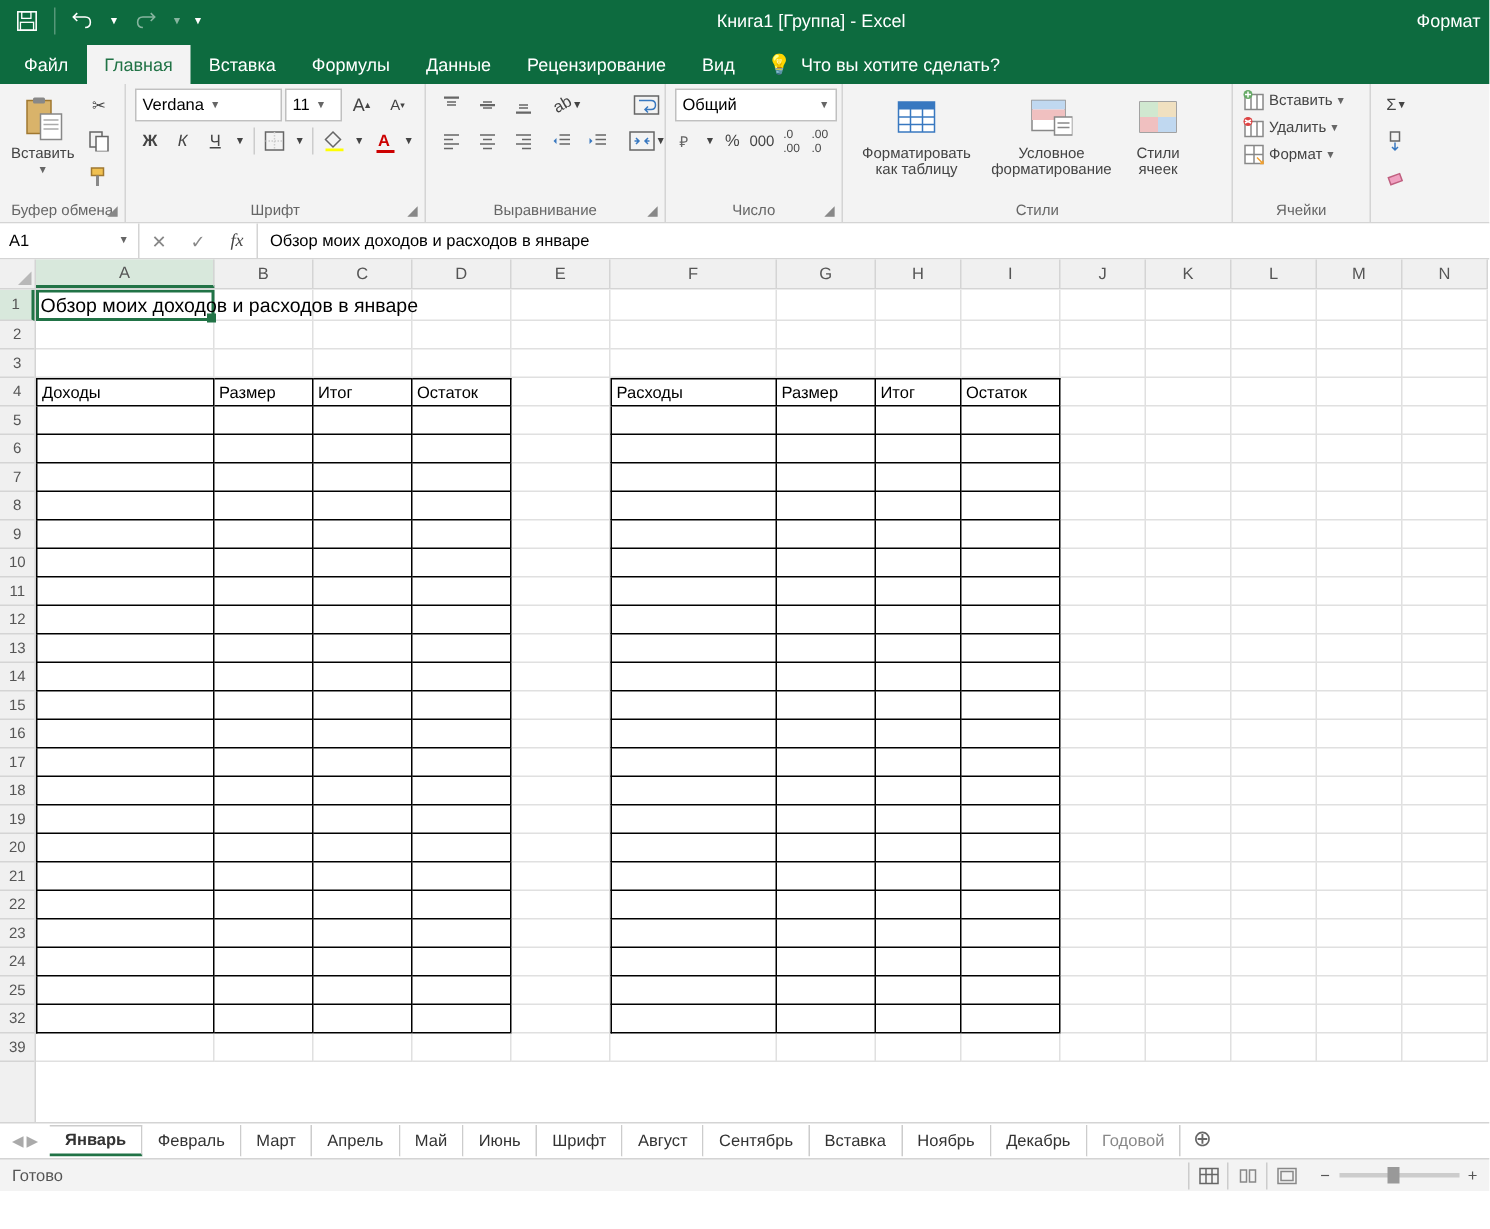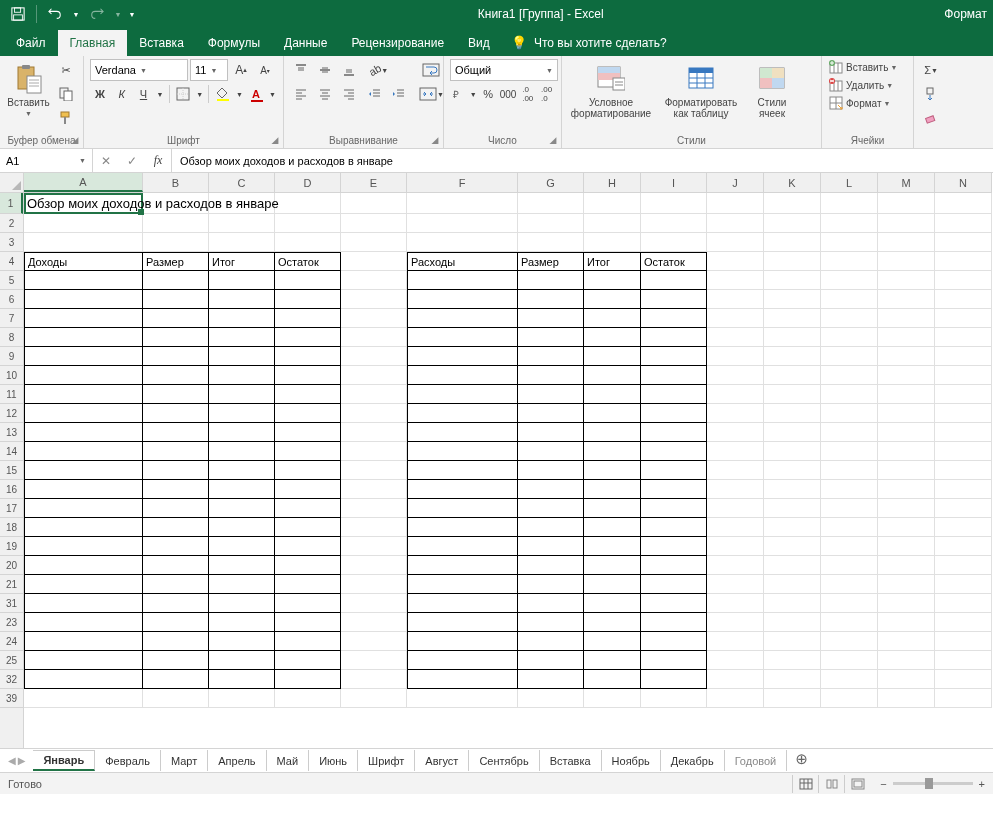--- a/index.html
+++ b/index.html
@@ -350,42 +350,42 @@
     </div>
     <div class="rgroup-label">Число</div>
     <div class="dialog-launcher">◢</div>
   </div>
 
   <div class="rgroup" style="width:260px">
     <div class="rgroup-body">
       <div class="bigbtn" style="width:86px">
         <div class="ico">
             <svg width="28" height="26">
+              <rect x="2" y="2" width="24" height="20" fill="#fff" stroke="#3878c0"></rect>
+              <rect x="2" y="2" width="24" height="5" fill="#3878c0"></rect>
+              <line x1="10" y1="2" x2="10" y2="22" stroke="#3878c0"></line>
+              <line x1="18" y1="2" x2="18" y2="22" stroke="#3878c0"></line>
+              <line x1="2" y1="12" x2="26" y2="12" stroke="#3878c0"></line>
+              <line x1="2" y1="17" x2="26" y2="17" stroke="#3878c0"></line>
+            </svg>
+          </div>
+        <div class="lbl">Форматировать как таблицу</div>
+      </div>
+      <div class="bigbtn" style="width:86px">
+        <div class="ico">
+            <svg width="28" height="26">
               <rect x="1" y="1" width="22" height="20" fill="#fff" stroke="#888"></rect>
               <rect x="1" y="1" width="22" height="6" fill="#c0d8f0"></rect>
               <rect x="1" y="7" width="22" height="7" fill="#f0c0c0"></rect>
               <rect x="16" y="12" width="12" height="12" fill="#fff" stroke="#888"></rect>
               <line x1="18" y1="16" x2="26" y2="16" stroke="#888"></line>
               <line x1="18" y1="19" x2="26" y2="19" stroke="#888"></line>
             </svg>
           </div>
         <div class="lbl">Условное форматирование</div>
-      </div>
-      <div class="bigbtn" style="width:86px">
-        <div class="ico">
-            <svg width="28" height="26">
-              <rect x="2" y="2" width="24" height="20" fill="#fff" stroke="#3878c0"></rect>
-              <rect x="2" y="2" width="24" height="5" fill="#3878c0"></rect>
-              <line x1="10" y1="2" x2="10" y2="22" stroke="#3878c0"></line>
-              <line x1="18" y1="2" x2="18" y2="22" stroke="#3878c0"></line>
-              <line x1="2" y1="12" x2="26" y2="12" stroke="#3878c0"></line>
-              <line x1="2" y1="17" x2="26" y2="17" stroke="#3878c0"></line>
-            </svg>
-          </div>
-        <div class="lbl">Форматировать как таблицу</div>
       </div>
       <div class="bigbtn" style="width:48px">
         <div class="ico">
             <svg width="28" height="26">
               <rect x="2" y="2" width="24" height="20" fill="#fff" stroke="#888"></rect>
               <rect x="2" y="2" width="12" height="10" fill="#d0e8d0"></rect>
               <rect x="14" y="2" width="12" height="10" fill="#f0e0c0"></rect>
               <rect x="2" y="12" width="12" height="10" fill="#f0c0c0"></rect>
               <rect x="14" y="12" width="12" height="10" fill="#c0d8f0"></rect>
             </svg>
@@ -508,21 +508,21 @@
           <div class="rh">12</div>
           <div class="rh">13</div>
           <div class="rh">14</div>
           <div class="rh">15</div>
           <div class="rh">16</div>
           <div class="rh">17</div>
           <div class="rh">18</div>
           <div class="rh">19</div>
           <div class="rh">20</div>
           <div class="rh">21</div>
-          <div class="rh">31</div>
+          <div class="rh">22</div>
           <div class="rh">23</div>
           <div class="rh">24</div>
           <div class="rh">25</div>
           <div class="rh">32</div>
           <div class="rh">39</div>
         </div>
       <div class="grid">
         <div class="gridcells" id="cells">
             <div class="cellrow first">
               <div class="cell" style="width: 119px;">

